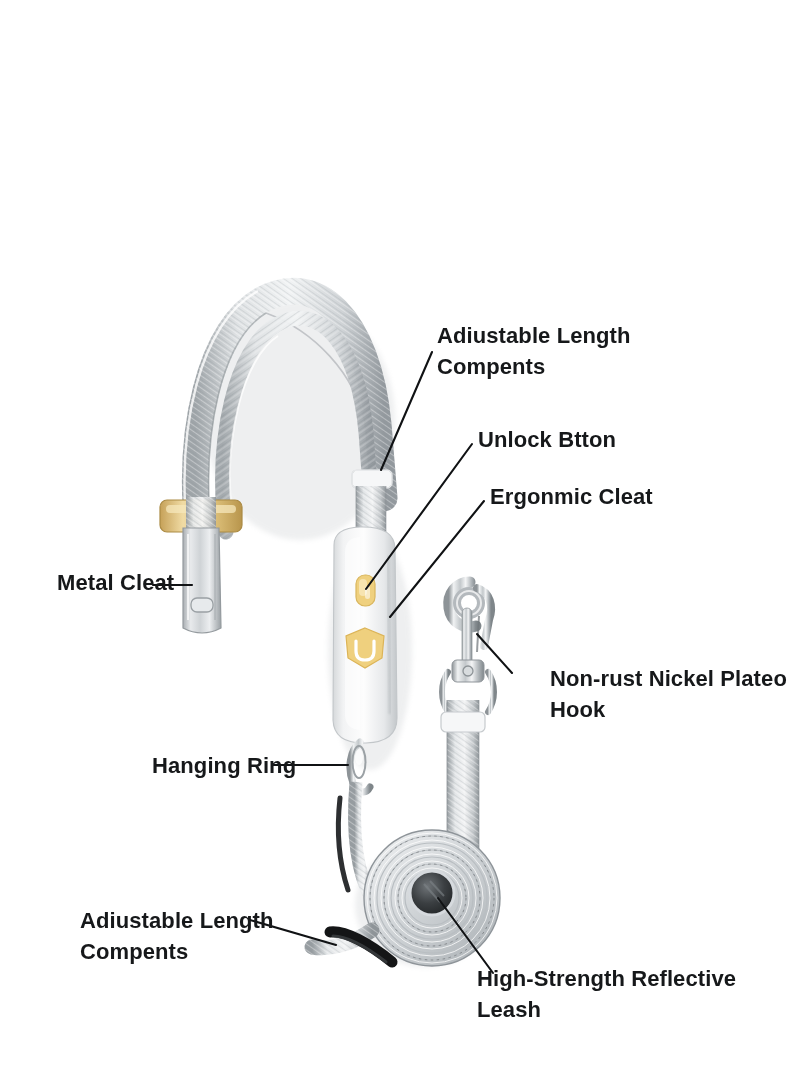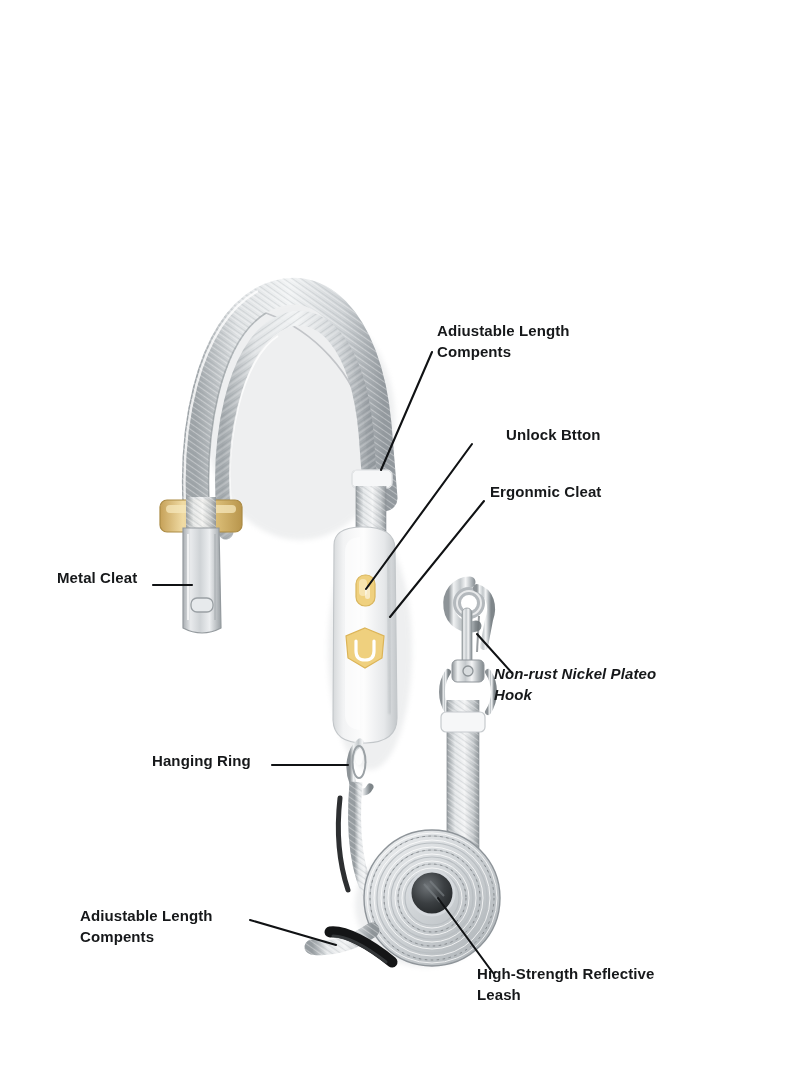--- a/index.html
+++ b/index.html
@@ -22,21 +22,21 @@
   #art {
     position: absolute;
     inset: 0;
     width: 800px;
     height: 1091px;
   }
   .callout {
     position: absolute;
     color: #16181a;
     font-weight: bold;
-    font-size: 15px;
+    font-size: 22px;
     line-height: 1.42;
     letter-spacing: 0.1px;
     white-space: pre-line;
   }
   .callout.right { text-align: left; }
   .callout.left  { text-align: left; margin-left: 32px; }
 </style>
 </head>
 <body>
 
@@ -289,27 +289,27 @@
       <line x1="512" y1="673" x2="477" y2="634"></line>
       <line x1="272" y1="765" x2="348" y2="765"></line>
       <line x1="250" y1="920" x2="336" y2="945"></line>
       <line x1="493" y1="973" x2="438" y2="898"></line>
     </g>
   </svg>
 
   <div class="callout right" style="left:437px; top:320px;">Adiustable Length
 Compents</div>
 
-  <div class="callout right" style="left:478px; top:424px;margin-left:28px;">Unlock Btton</div>
+  <div class="callout right" style="left:478px; top:424px;">Unlock Btton</div>
 
   <div class="callout right" style="left:490px; top:481px;">Ergonmic Cleat</div>
 
   <div class="callout left" style="left:25px; top:567px;">Metal Cleat</div>
 
-  <div class="callout right" style="left:494px; top:663px;font-style:italic;">Non-rust Nickel Plateo
+  <div class="callout right" style="left:550px; top:663px;">Non-rust Nickel Plateo
 Hook</div>
 
   <div class="callout left" style="left:120px; top:750px;">Hanging Ring</div>
 
   <div class="callout left" style="left:48px; top:905px;">Adiustable Length
 Compents</div>
 
   <div class="callout right" style="left:477px; top:963px;">High-Strength Reflective
 Leash</div>
 

